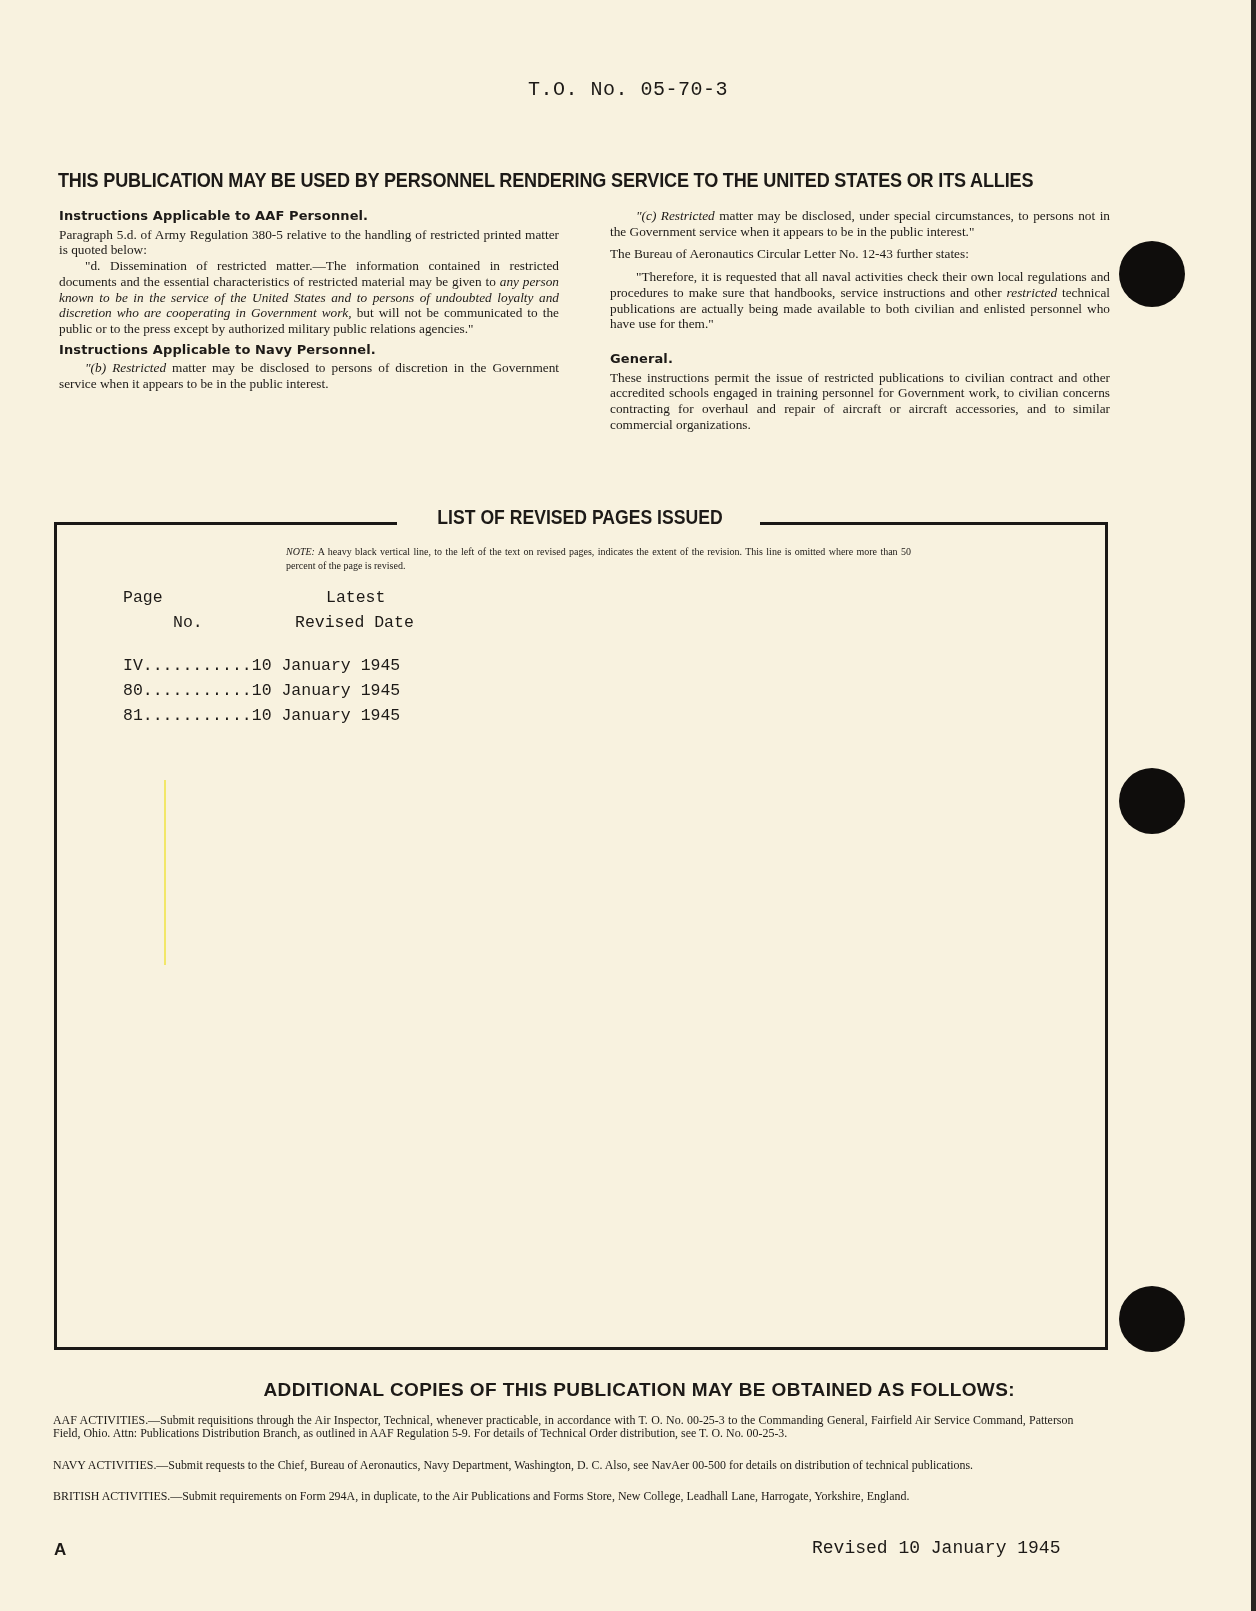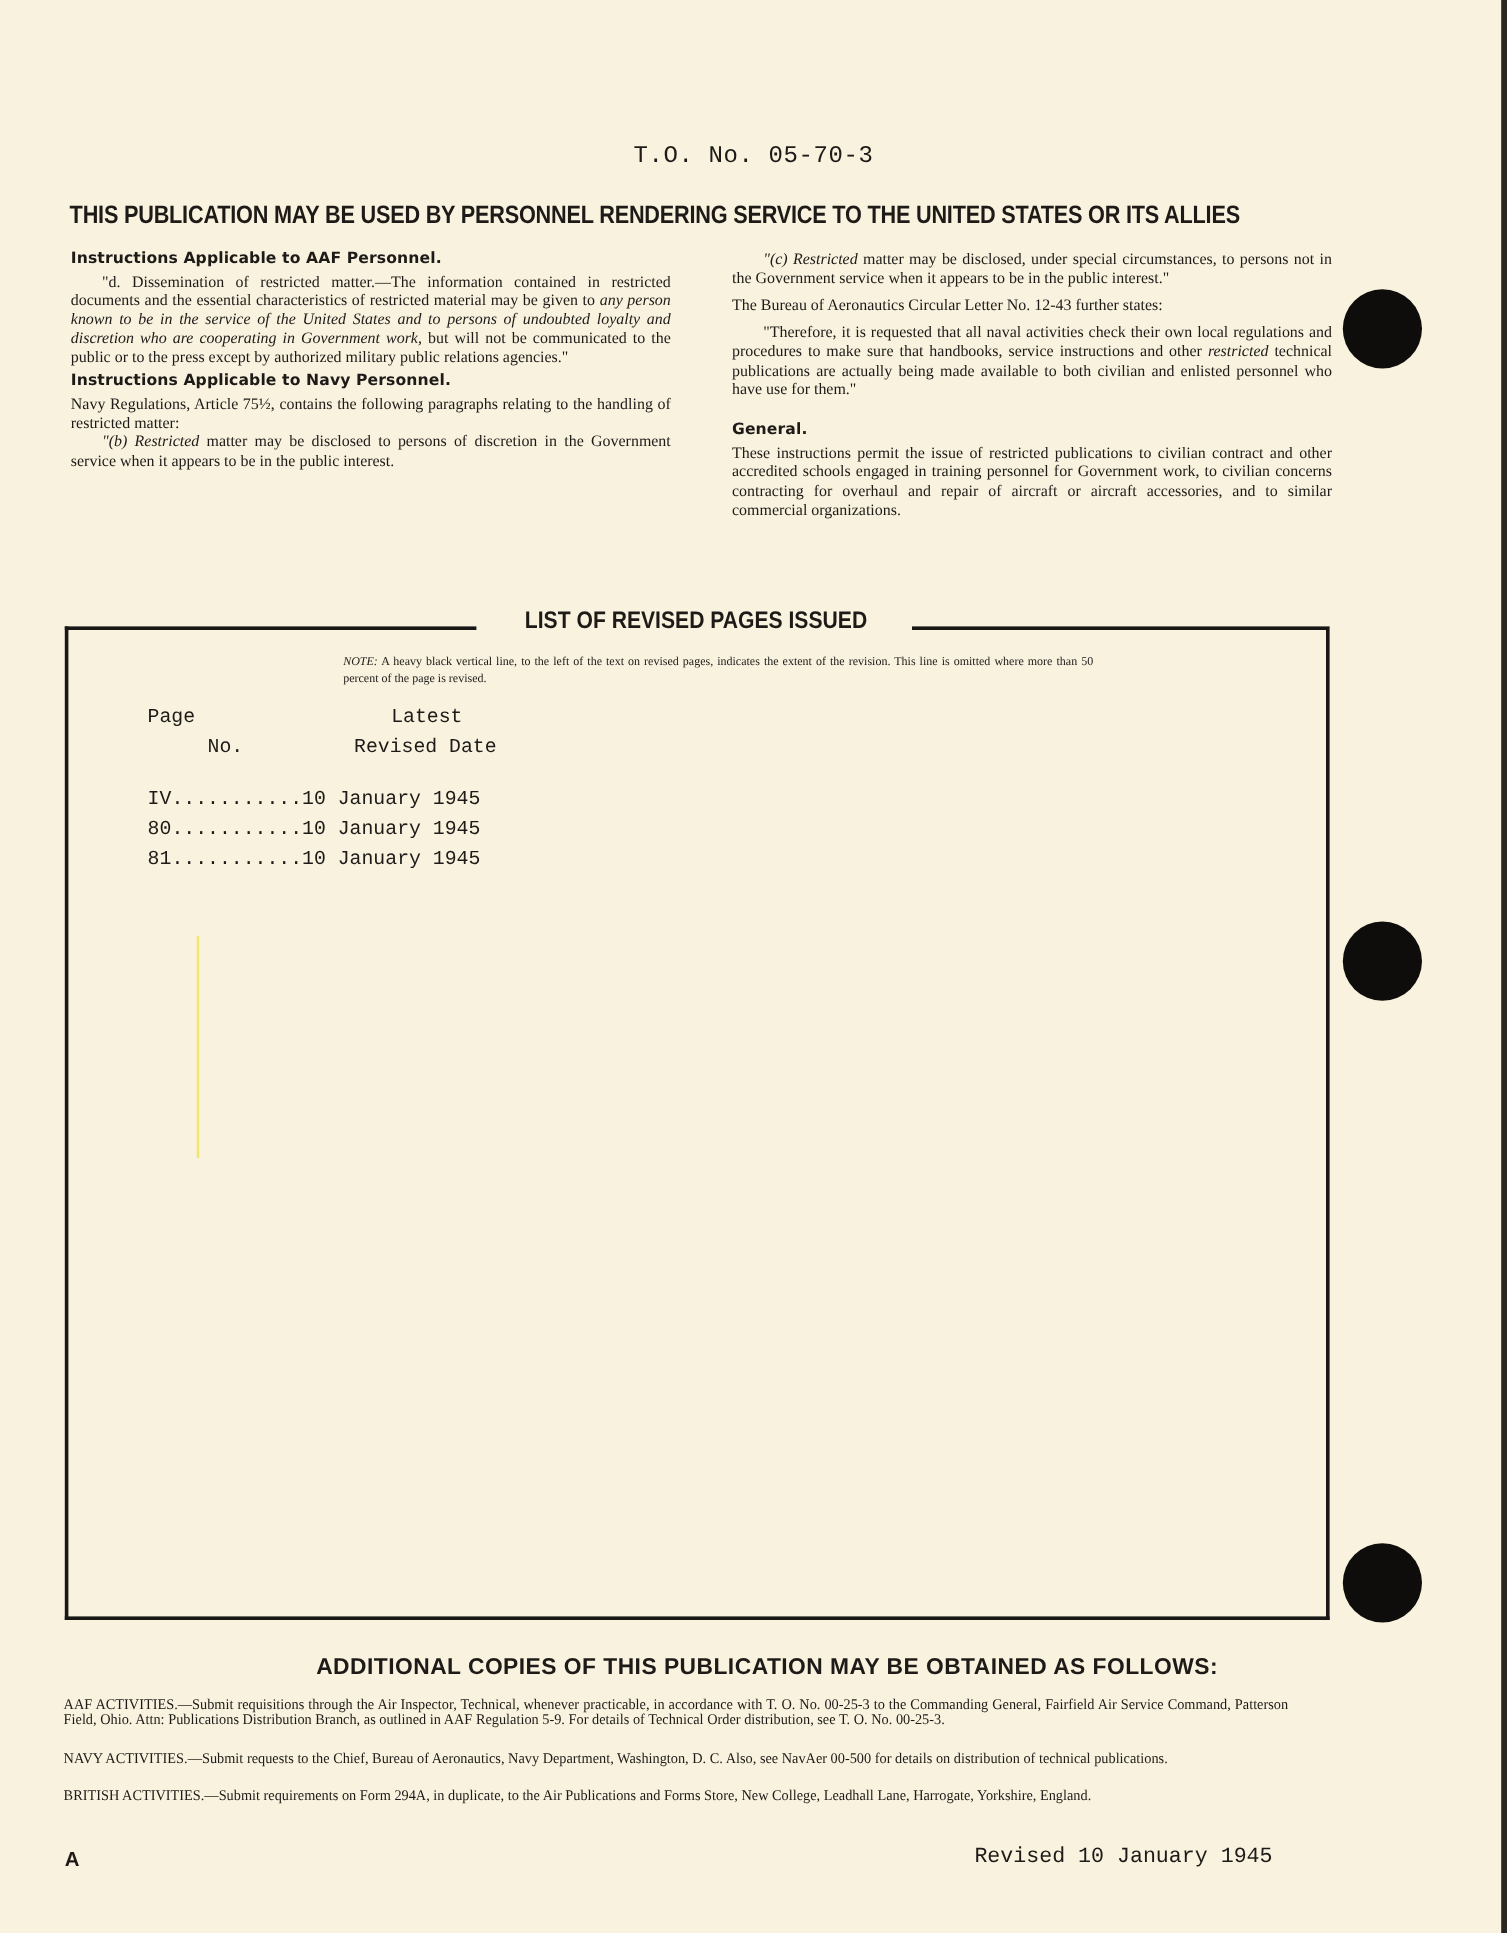--- a/index.html
+++ b/index.html
@@ -5,21 +5,21 @@
   html, body { margin: 0; padding: 0; }
   body {
     width: 1256px; height: 1611px; position: relative; overflow: hidden;
     background: #f8f2df;
     color: #1d1a17;
     font-family: "Liberation Serif", "DejaVu Serif", serif;
   }
   .edge-strip { position: absolute; right: 0; top: 0; width: 5px; height: 1611px; background: #2a2622; }
   .header-code {
     position: absolute; top: 78px; left: 0; width: 1256px; text-align: center;
-    font-family: "Liberation Mono", "DejaVu Sans Mono", monospace; font-size: 20px; letter-spacing: 0.5px; margin-top: 41px;
+    font-family: "Liberation Mono", "DejaVu Sans Mono", monospace; font-size: 20px; letter-spacing: 0.5px;
   }
   .banner {
     position: absolute; top: 168px; left: 58px; width: 1054px;
     font-family: "Liberation Sans", "DejaVu Sans", sans-serif; font-weight: bold;
     font-size: 21px; letter-spacing: -0.2px; transform: scaleX(0.86); transform-origin: left top;
     white-space: nowrap; width: 1230px;
   }
   .col { position: absolute; top: 208px; width: 500px; font-size: 13.3px; line-height: 15.7px; text-align: justify; }
   .col.left { left: 59px; }
   .col.right { left: 610px; }
@@ -78,23 +78,23 @@
 <body>
 
 <div class="edge-strip"></div>
 
 <div class="header-code">T.O. No. 05-70-3</div>
 
 <div class="banner">THIS PUBLICATION MAY BE USED BY PERSONNEL RENDERING SERVICE TO THE UNITED STATES OR ITS ALLIES</div>
 
 <div class="col left">
   <h3>Instructions Applicable to AAF Personnel.</h3>
+  <p>Paragraph 5.d. of Army Regulation 380-5 relative to the handling of restricted printed matter is quoted below:</p>
   <p class="indent"><span>"d. Dissemination of restricted matter.—The information contained in restricted documents and the essential characteristics of restricted material may be given to </span><i>any person known to be in the service of the United States and to persons of undoubted loyalty and discretion who are cooperating in Government work,</i><span> but will not be communicated to the public or to the press except by authorized military public relations agencies."</span></p>
   <h3 class="section">Instructions Applicable to Navy Personnel.</h3>
-  <p>Navy Regulations, Article 75½, contains the following paragraphs relating to the handling of restricted matter:</p>
   <p class="indent"><i>"(b) Restricted</i><span> matter may be disclosed to persons of discretion in the Government service when it appears to be in the public interest.</span></p>
 </div>
 
 <div class="col right">
   <p class="indent"><i>"(c) Restricted</i><span> matter may be disclosed, under special circumstances, to persons not in the Government service when it appears to be in the public interest."</span></p>
   <p class="gap">The Bureau of Aeronautics Circular Letter No. 12-43 further states:</p>
   <p class="indent gap"><span>"Therefore, it is requested that all naval activities check their own local regulations and procedures to make sure that handbooks, service instructions and other </span><i>restricted</i><span> technical publications are actually being made available to both civilian and enlisted personnel who have use for them."</span></p>
   <h3 class="gap" style="margin-top:19px">General.</h3>
   <p>These instructions permit the issue of restricted publications to civilian contract and other accredited schools engaged in training personnel for Government work, to civilian concerns contracting for overhaul and repair of aircraft or aircraft accessories, and to similar commercial organizations.</p>
 </div>

